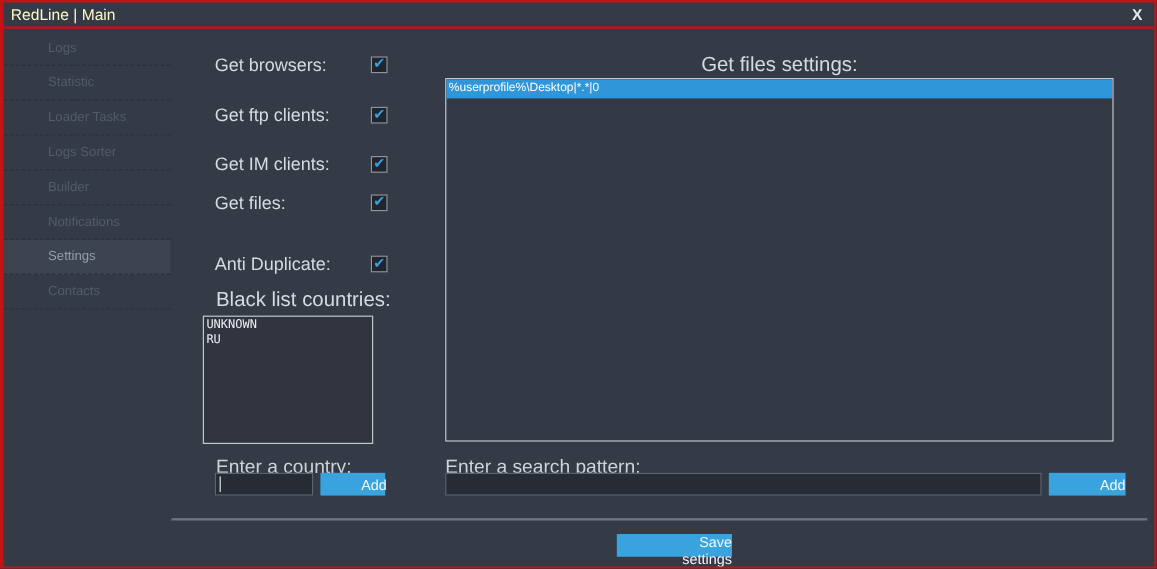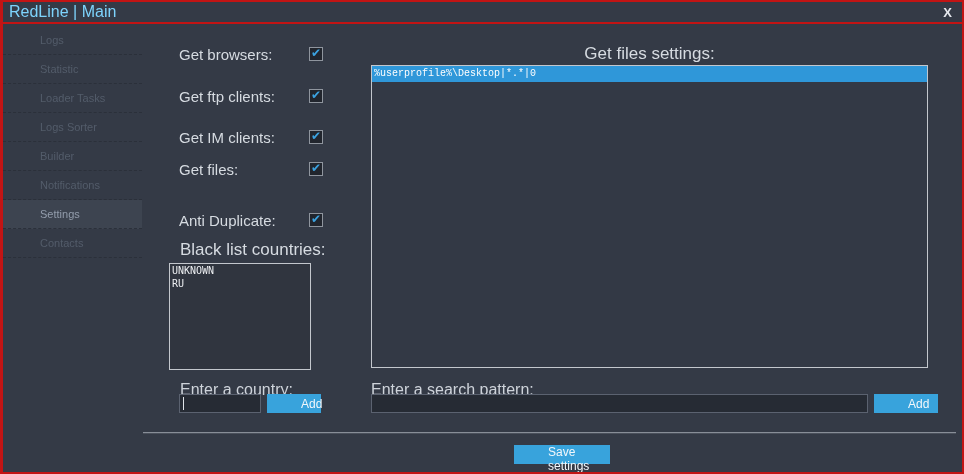--- a/index.html
+++ b/index.html
@@ -13,21 +13,21 @@
     font-family: "Liberation Sans", sans-serif;
     overflow: hidden;
   }
   
   .titlebar {
     position: absolute; top: 0; left: 0; right: 0; height: 22px;
     border-bottom: 2px solid #c21414;
     display: flex; align-items: center; justify-content: space-between;
     padding: 0 10px 0 6px;
   }
-  .titlebar .title { color: #7dd3fc; font-size: 16px; }
+  .titlebar .title { color: #fef9c3; font-size: 13px; }
   .titlebar .close { color: #e6e9ee; font-size: 13px; font-weight: bold; cursor: default; }
   
   .sidebar { position: absolute; top: 24px; left: 0; width: 139px; bottom: 0; }
   .side-item {
     height: 29px; line-height: 29px;
     padding-left: 37px;
     font-size: 11px; color: #535c6a;
     border-bottom: 1px dashed #2b303a;
     cursor: default; white-space: nowrap;
   }
@@ -60,31 +60,31 @@
     position: absolute; height: 19px;
     background: #262b34; border: 1px solid #5b6270;
     color: #eceef1; font-size: 11px; padding: 0 3px;
     font-family: "Liberation Sans", sans-serif;
   }
   .caret { position: absolute; left: 180px; top: 395px; width: 1px; height: 13px; background: #dfe3e8; }
   .btn {
     position: absolute; height: 19px;
     background: #38a3dc; border: none; color: #f2f7fb;
     font-size: 12px; font-family: "Liberation Sans", sans-serif;
-    text-align: left; cursor: pointer; padding-left: 34px;
+    text-align: right; cursor: pointer; padding-left: 34px;
   }
   
   .files-title {
     position: absolute; left: 368px; top: 42px; width: 557px;
     text-align: center; font-size: 17px; color: #d6dbe1;
   }
   .files-box {
     position: absolute; left: 368px; top: 63px; width: 557px; height: 303px;
     background: #333945; border: 1px solid #c3c7cd;
-    font-family: Liberation Mono, monospace; font-size: 10px;
+    font-family: Liberation Sans, sans-serif; font-size: 10px;
     color: #fdfdfd; overflow: hidden;
   }
   .files-box .row { height: 16px; line-height: 16px; padding: 0 2px; cursor: default; }
   .files-box .row.selected { background: #2f97d9; }
   
   .divider { position: absolute; left: 140px; right: 6px; top: 430px; height: 2px;
     background: #888e98; border-bottom: 1px solid #4a505b; }
 </style>
 </head>
 <body>

